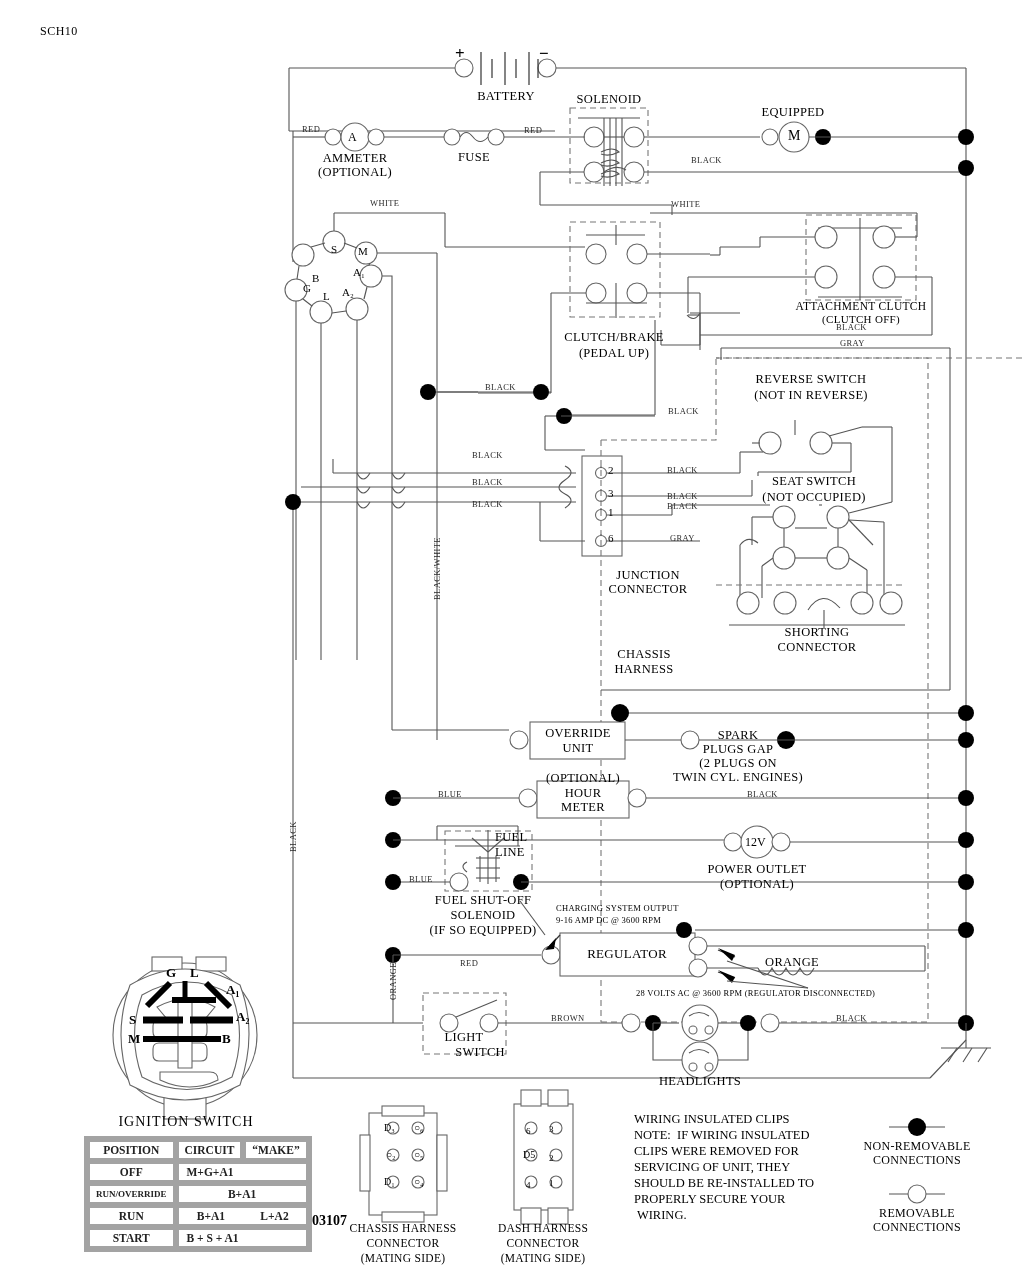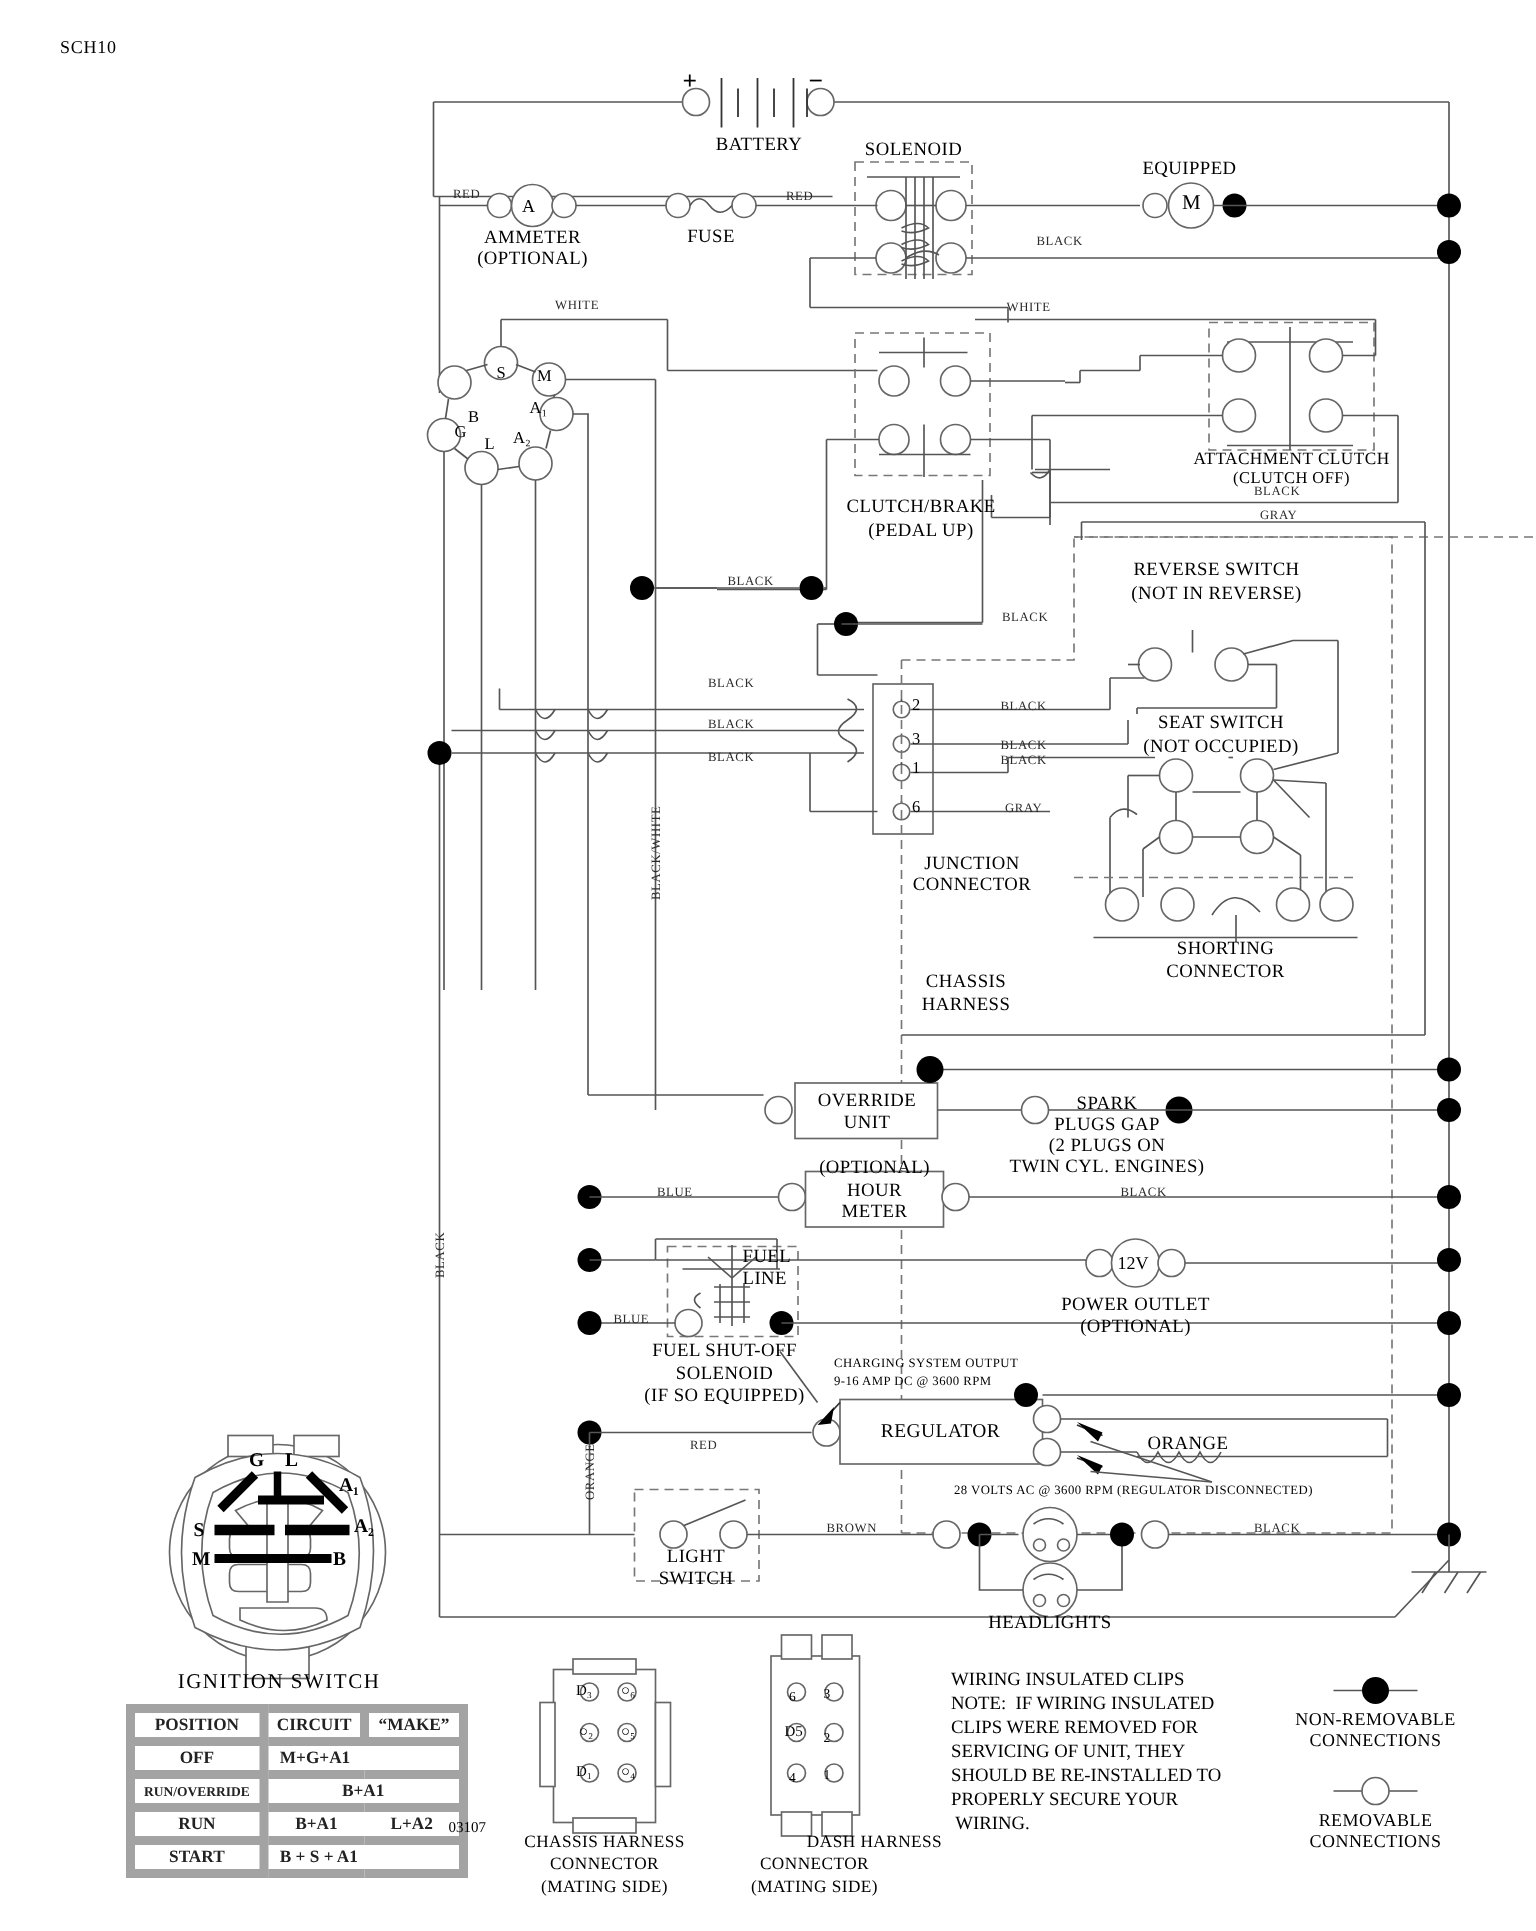--- a/index.html
+++ b/index.html
@@ -554,21 +554,21 @@
 <div class="lbl compname ctr" style="left:757px;top:877px;">(OPTIONAL)</div>
 
 <div class="lbl tiny" style="left:556px;top:903px;">CHARGING SYSTEM OUTPUT</div>
 <div class="lbl tiny" style="left:556px;top:915px;">9-16 AMP DC @ 3600 RPM</div>
 <div class="lbl compname ctr" style="left:627px;top:946px;font-size:13px;">REGULATOR</div>
 <div class="lbl compname ctr" style="left:792px;top:955px;font-size:12.5px;">ORANGE</div>
 <div class="lbl tiny" style="left:636px;top:988px;">28 VOLTS AC @ 3600 RPM (REGULATOR DISCONNECTED)</div>
 <div class="lbl wirelbl" style="left:460px;top:958px;">RED</div>
 
 <div class="lbl compname ctr" style="left:464px;top:1030px;">LIGHT</div>
-<div class="lbl compname ctr" style="left:464px;top:1045px;">SWITCH</div>
+<div class="lbl compname ctr" style="left:480px;top:1045px;">SWITCH</div>
 <div class="lbl wirelbl" style="left:551px;top:1013px;">BROWN</div>
 <div class="lbl wirelbl" style="left:836px;top:1013px;">BLACK</div>
 <div class="lbl compname ctr" style="left:700px;top:1074px;">HEADLIGHTS</div>
 
 <div class="lbl" style="left:166px;top:965px;font-size:13px;font-weight:bold;">G</div>
 <div class="lbl" style="left:190px;top:965px;font-size:13px;font-weight:bold;">L</div>
 <div class="lbl" style="left:226px;top:982px;font-size:13px;font-weight:bold;">A₁</div>
 <div class="lbl" style="left:236px;top:1009px;font-size:13px;font-weight:bold;">A₂</div>
 <div class="lbl" style="left:129px;top:1012px;font-size:13px;font-weight:bold;">S</div>
 <div class="lbl" style="left:128px;top:1031px;font-size:13px;font-weight:bold;">M</div>
@@ -596,41 +596,41 @@
       <td style="border-right:none;">B+A1</td>
       <td style="border-left:none;">L+A2</td>
     </tr>
     <tr>
       <td>START</td>
       <td class="lft" colspan="2">B + S + A1</td>
     </tr>
   </tbody>
 </table>
 
-<div class="lbl" style="left:299px;top:1213px;font-size:10px;font-weight:normal;">03107</div>
+<div class="lbl" style="left:312px;top:1213px;font-size:14px;font-weight:bold;">03107</div>
 
 <div class="lbl" style="left:384px;top:1122px;font-size:10px;">D₃</div>
 <div class="lbl" style="left:414px;top:1122px;font-size:10px;">○₆</div>
 <div class="lbl" style="left:386px;top:1149px;font-size:10px;">○₂</div>
 <div class="lbl" style="left:414px;top:1149px;font-size:10px;">○₅</div>
 <div class="lbl" style="left:384px;top:1176px;font-size:10px;">D₁</div>
 <div class="lbl" style="left:414px;top:1176px;font-size:10px;">○₄</div>
 
 <div class="lbl compname ctr" style="left:403px;top:1222px;font-size:11.5px;">CHASSIS HARNESS</div>
 <div class="lbl compname ctr" style="left:403px;top:1237px;font-size:11.5px;">CONNECTOR</div>
 <div class="lbl compname ctr" style="left:403px;top:1252px;font-size:11.5px;">(MATING SIDE)</div>
 
 <div class="lbl" style="left:526px;top:1126px;font-size:9px;">6</div>
 <div class="lbl" style="left:549px;top:1124px;font-size:9px;">3</div>
 <div class="lbl" style="left:523px;top:1149px;font-size:10px;">D5</div>
 <div class="lbl" style="left:549px;top:1153px;font-size:9px;">2</div>
 <div class="lbl" style="left:526px;top:1180px;font-size:9px;">4</div>
 <div class="lbl" style="left:549px;top:1178px;font-size:9px;">1</div>
 
-<div class="lbl compname ctr" style="left:543px;top:1222px;font-size:11.5px;margin-left:40px;">DASH HARNESS</div>
+<div class="lbl compname ctr" style="left:543px;top:1222px;font-size:11.5px;">DASH HARNESS</div>
 <div class="lbl compname ctr" style="left:543px;top:1237px;font-size:11.5px;">CONNECTOR</div>
 <div class="lbl compname ctr" style="left:543px;top:1252px;font-size:11.5px;">(MATING SIDE)</div>
 
 <div class="lbl" style="left:634px;top:1112px;font-size:12.5px;">WIRING INSULATED CLIPS</div>
 <div class="lbl" style="left:634px;top:1128px;font-size:12.5px;">NOTE:  IF WIRING INSULATED</div>
 <div class="lbl" style="left:634px;top:1144px;font-size:12.5px;">CLIPS WERE REMOVED FOR</div>
 <div class="lbl" style="left:634px;top:1160px;font-size:12.5px;">SERVICING OF UNIT, THEY</div>
 <div class="lbl" style="left:634px;top:1176px;font-size:12.5px;">SHOULD BE RE-INSTALLED TO</div>
 <div class="lbl" style="left:634px;top:1192px;font-size:12.5px;">PROPERLY SECURE YOUR</div>
 <div class="lbl" style="left:634px;top:1208px;font-size:12.5px;"> WIRING.</div>

